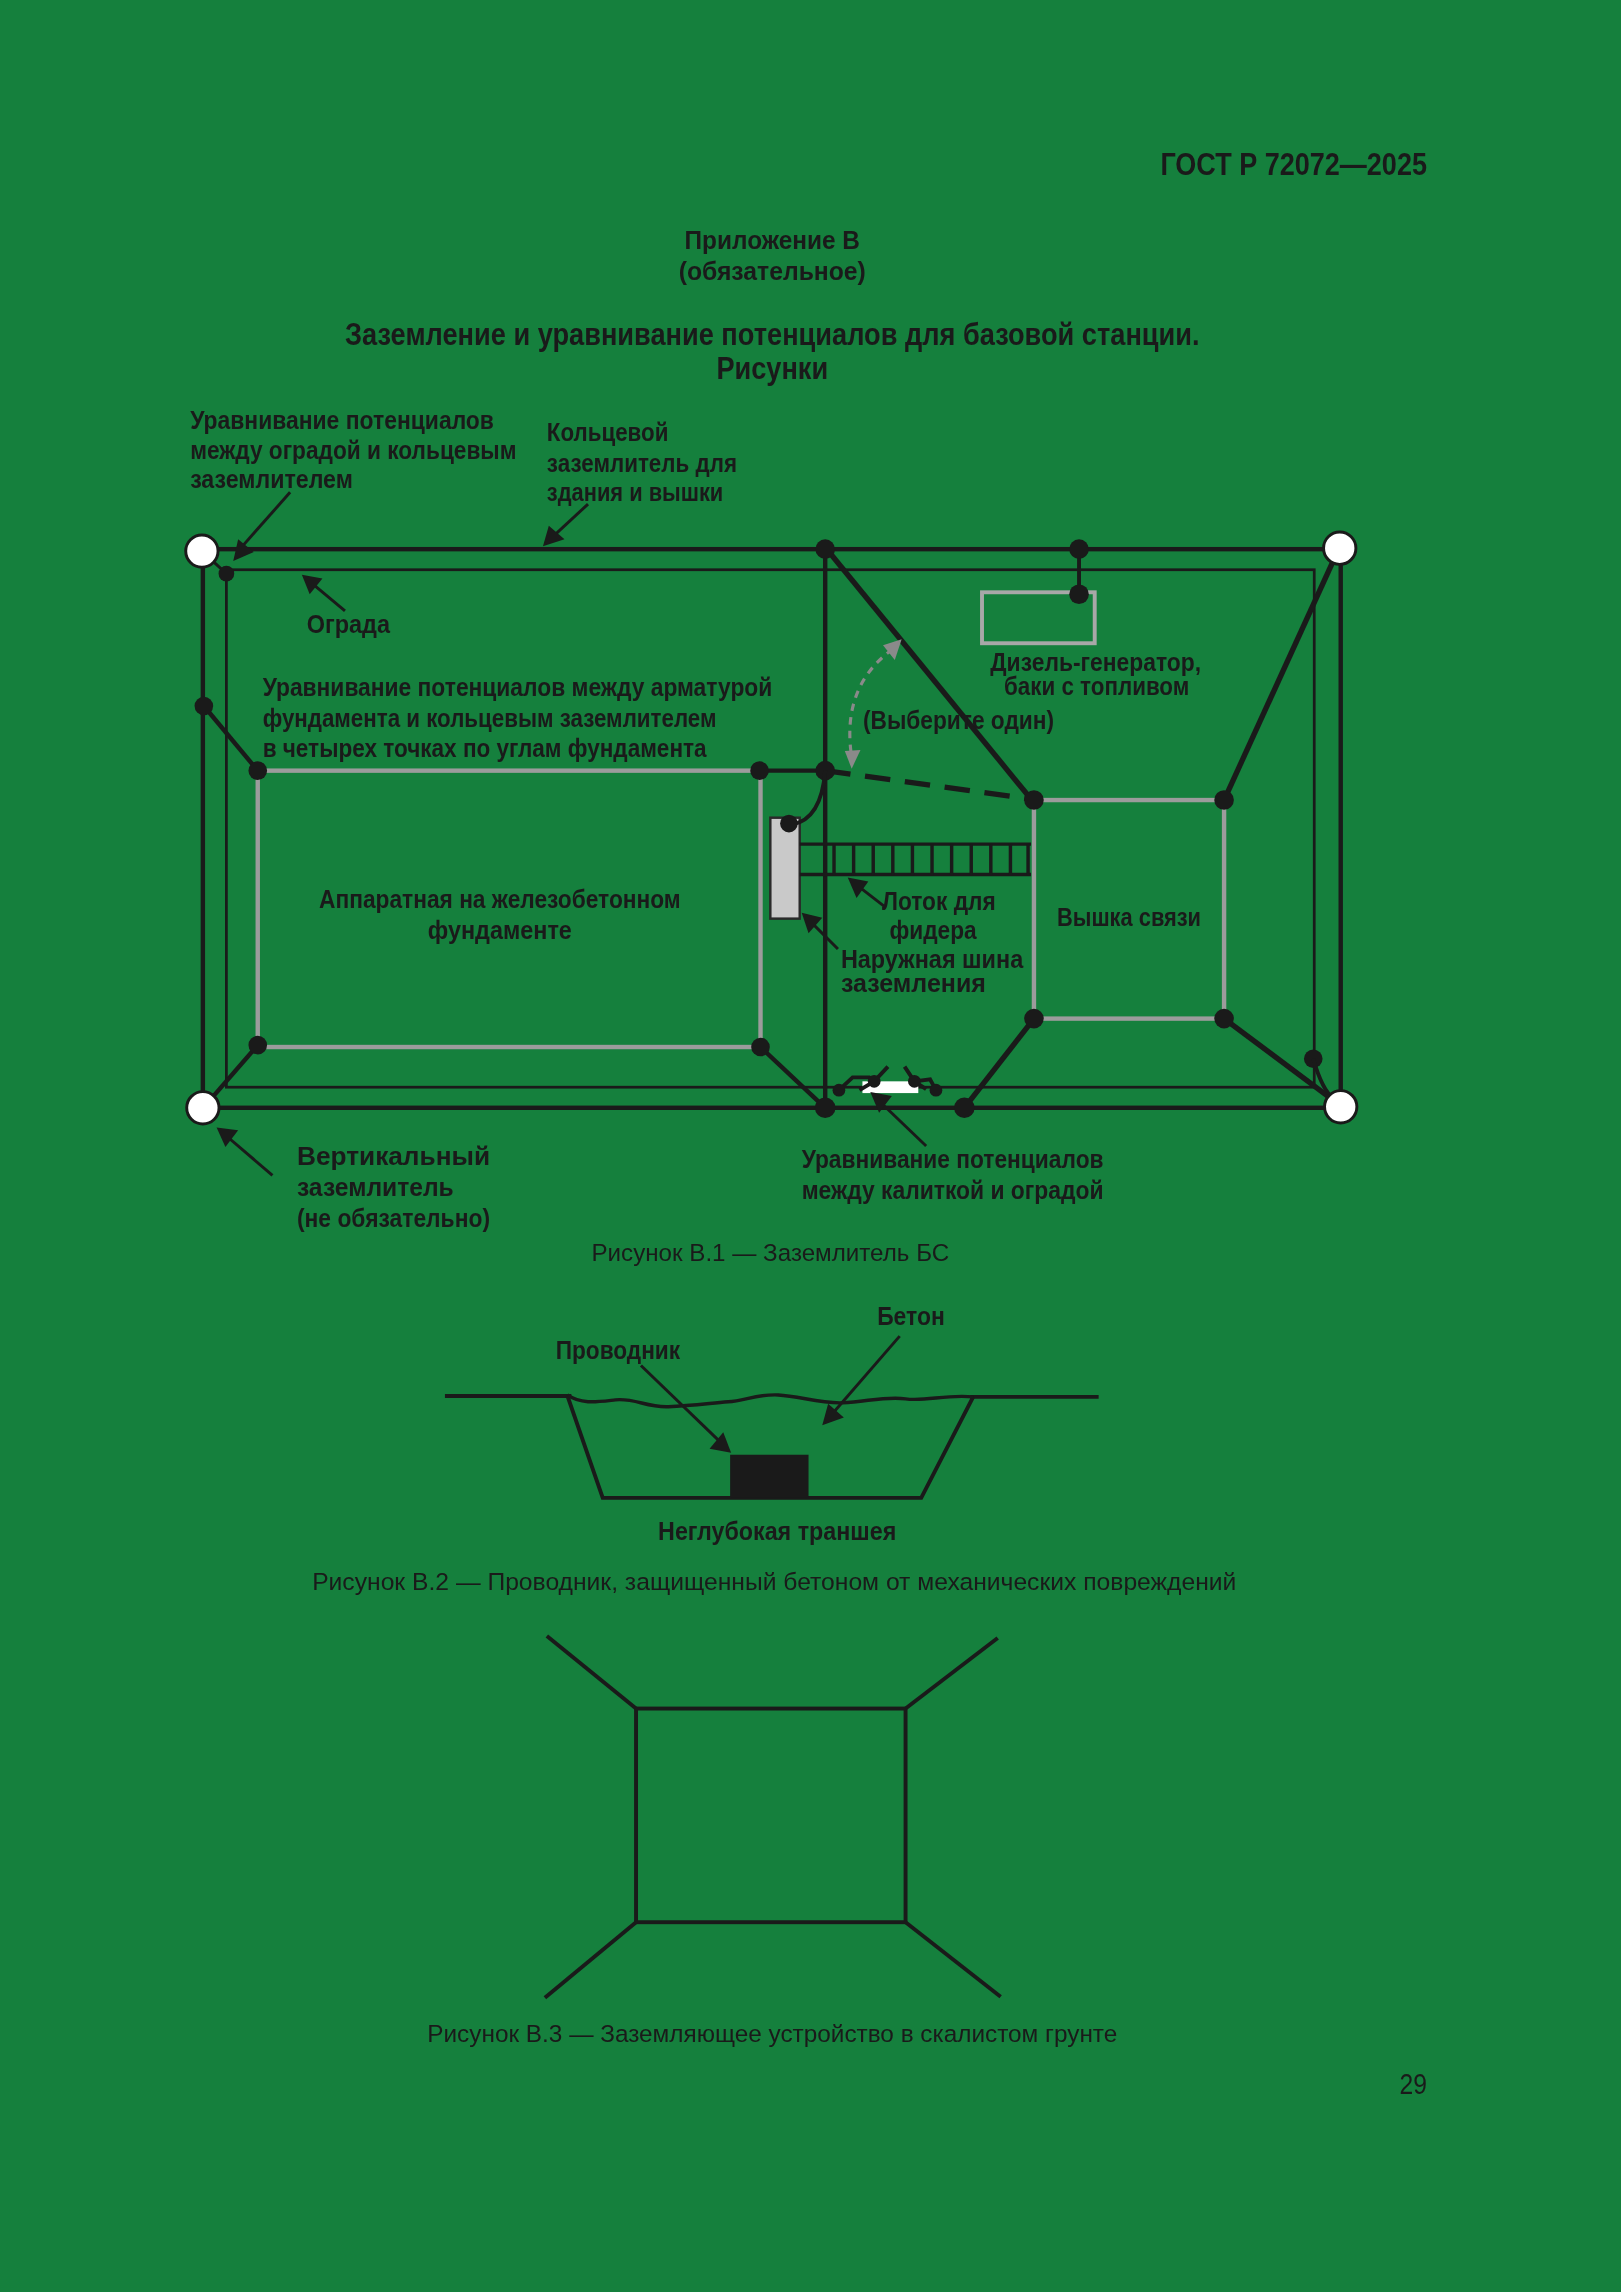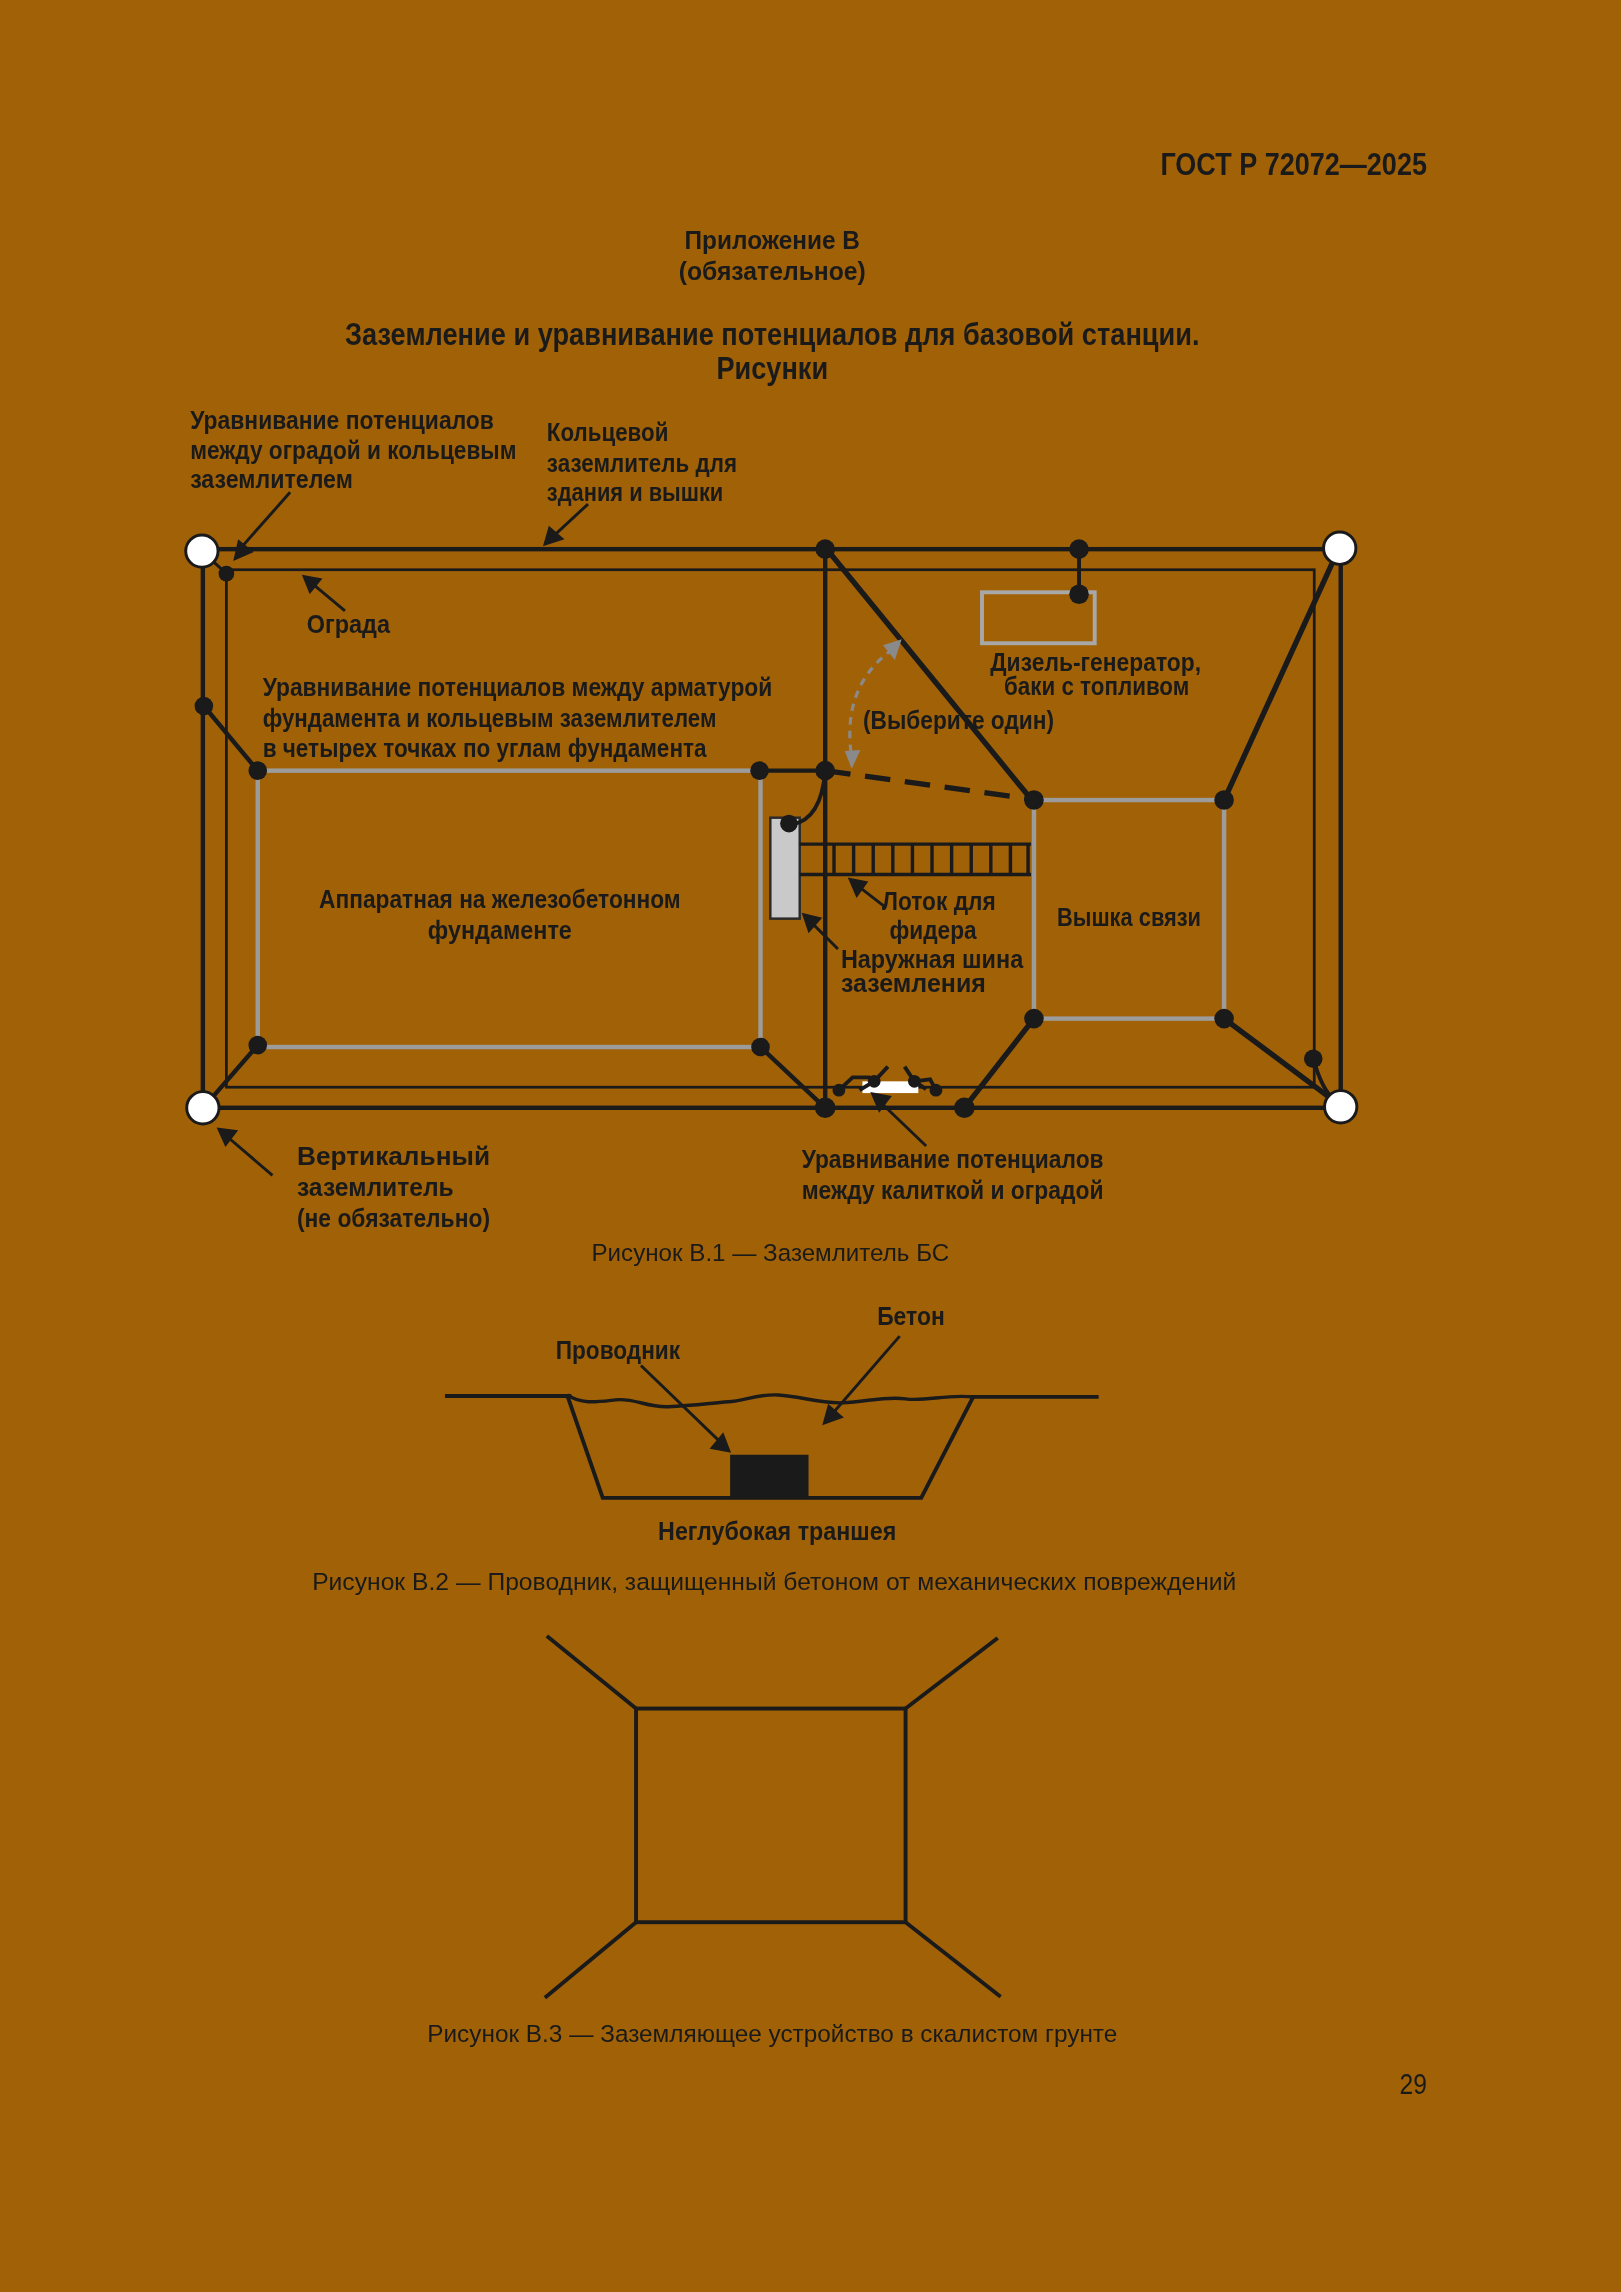--- a/index.html
+++ b/index.html
@@ -1,16 +1,16 @@
 <!DOCTYPE html>
 <html><head>
 <meta charset="utf-8">
 <style>
   html,body{margin:0;padding:0;background:#ffffff;}
-  #page{position:relative;width:1621px;height:2293px;background:#a16207;overflow:hidden;}
+  #page{position:relative;width:1621px;height:2293px;background:#15803d;overflow:hidden;}
   svg{position:absolute;left:0;top:0;}
   text{font-family:"Liberation Sans",sans-serif;fill:#1a1a1a;}
 </style>
 </head>
 <body>
 <div id="page">
 <svg width="1621" height="2293" viewBox="0 0 1654 2339">
 
 <text x="1456" y="178" font-size="32" font-weight="bold" text-anchor="end" textLength="272" lengthAdjust="spacingAndGlyphs">ГОСТ Р 72072—2025</text>
 

